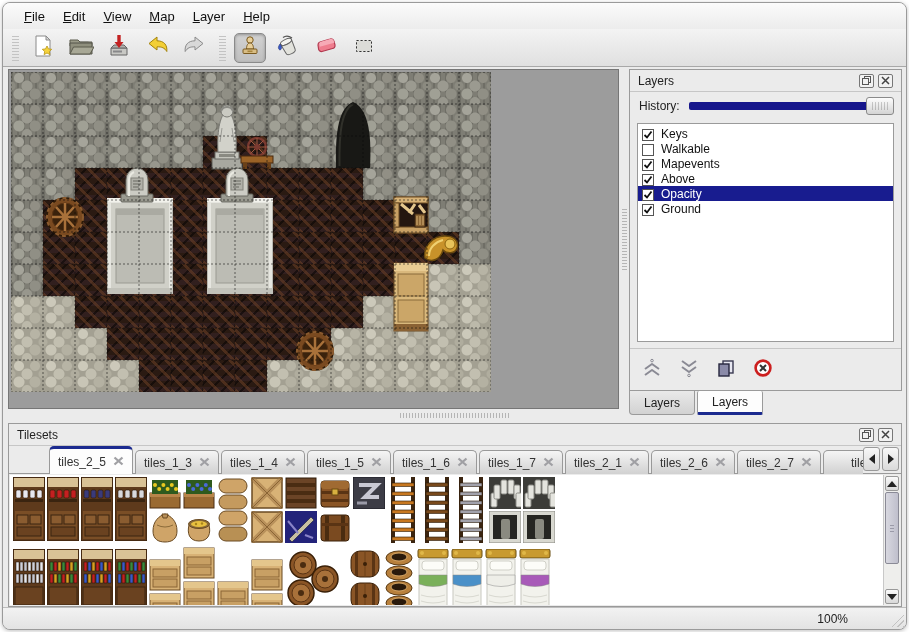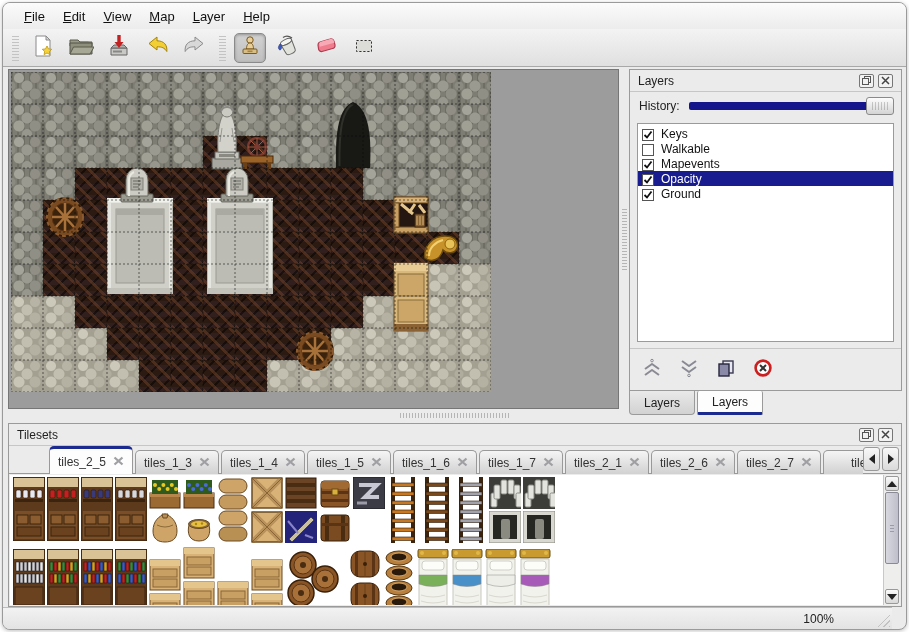--- a/index.html
+++ b/index.html
@@ -102,21 +102,21 @@
   .palette{position:absolute;left:2px;top:2px;right:18px;bottom:0;overflow:hidden;}
   .sprite{position:absolute;}
   .vscroll{position:absolute;right:0;top:0;bottom:0;width:17px;background:#eeeeec;border-left:1px solid #c8c8c8;}
   .sc-btn{position:absolute;left:1px;right:1px;height:15px;border:1px solid #999;border-radius:2px;
     background:linear-gradient(#fafafa,#d8d8d8);display:flex;align-items:center;justify-content:center;}
   .sc-thumb{position:absolute;left:1px;right:1px;top:17px;height:72px;border:1px solid #8a8a96;
     border-radius:2px;background:linear-gradient(90deg,#d8d8e0,#bfbfcc);}
   .sc-thumb::after{content:"";position:absolute;left:4px;right:4px;top:31px;height:8px;
     background:repeating-linear-gradient(0deg,#9a9aa8 0 1px,transparent 1px 3px);}
   
-  .statusbar{position:absolute;left:0;right:14px;bottom:0;height:22px;
+  .statusbar{position:absolute;left:0;right:0;bottom:0;height:22px;
     background:linear-gradient(#f2f2f2,#e3e3e3);border-top:1px solid #bdbdbd;
     display:flex;align-items:center;justify-content:flex-end;padding-right:58px;font-size:12px;color:#222;}
   .resize-grip{position:absolute;right:2px;bottom:2px;width:17px;height:17px;
     background:repeating-linear-gradient(135deg,transparent 0 3px,#c2c2c2 3px 4px);
     clip-path:polygon(100% 0,100% 100%,0 100%);}
 </style>
 </head>
 <body>
 
 <div class="window">
@@ -512,20 +512,28 @@
             <span>Walkable</span>
           </div>
           <div class="layer-row">
             <span class="checkbox">
               <svg width="10" height="10" viewBox="0 0 10 10">
                 <path d="M1.5 5 L4 7.5 L8.5 1.5" fill="none" stroke="#111" stroke-width="1.8"></path>
               </svg>
             </span>
             <span>Mapevents</span>
           </div>
+          <div class="layer-row">
+            <span class="checkbox">
+              <svg width="10" height="10" viewBox="0 0 10 10">
+                <path d="M1.5 5 L4 7.5 L8.5 1.5" fill="none" stroke="#111" stroke-width="1.8"></path>
+              </svg>
+            </span>
+            <span>Above</span>
+          </div>
           <div class="layer-row sel">
             <span class="checkbox">
               <svg width="10" height="10" viewBox="0 0 10 10">
                 <path d="M1.5 5 L4 7.5 L8.5 1.5" fill="none" stroke="#111" stroke-width="1.8"></path>
               </svg>
             </span>
             <span>Opacity</span>
           </div>
           <div class="layer-row">
             <span class="checkbox">

